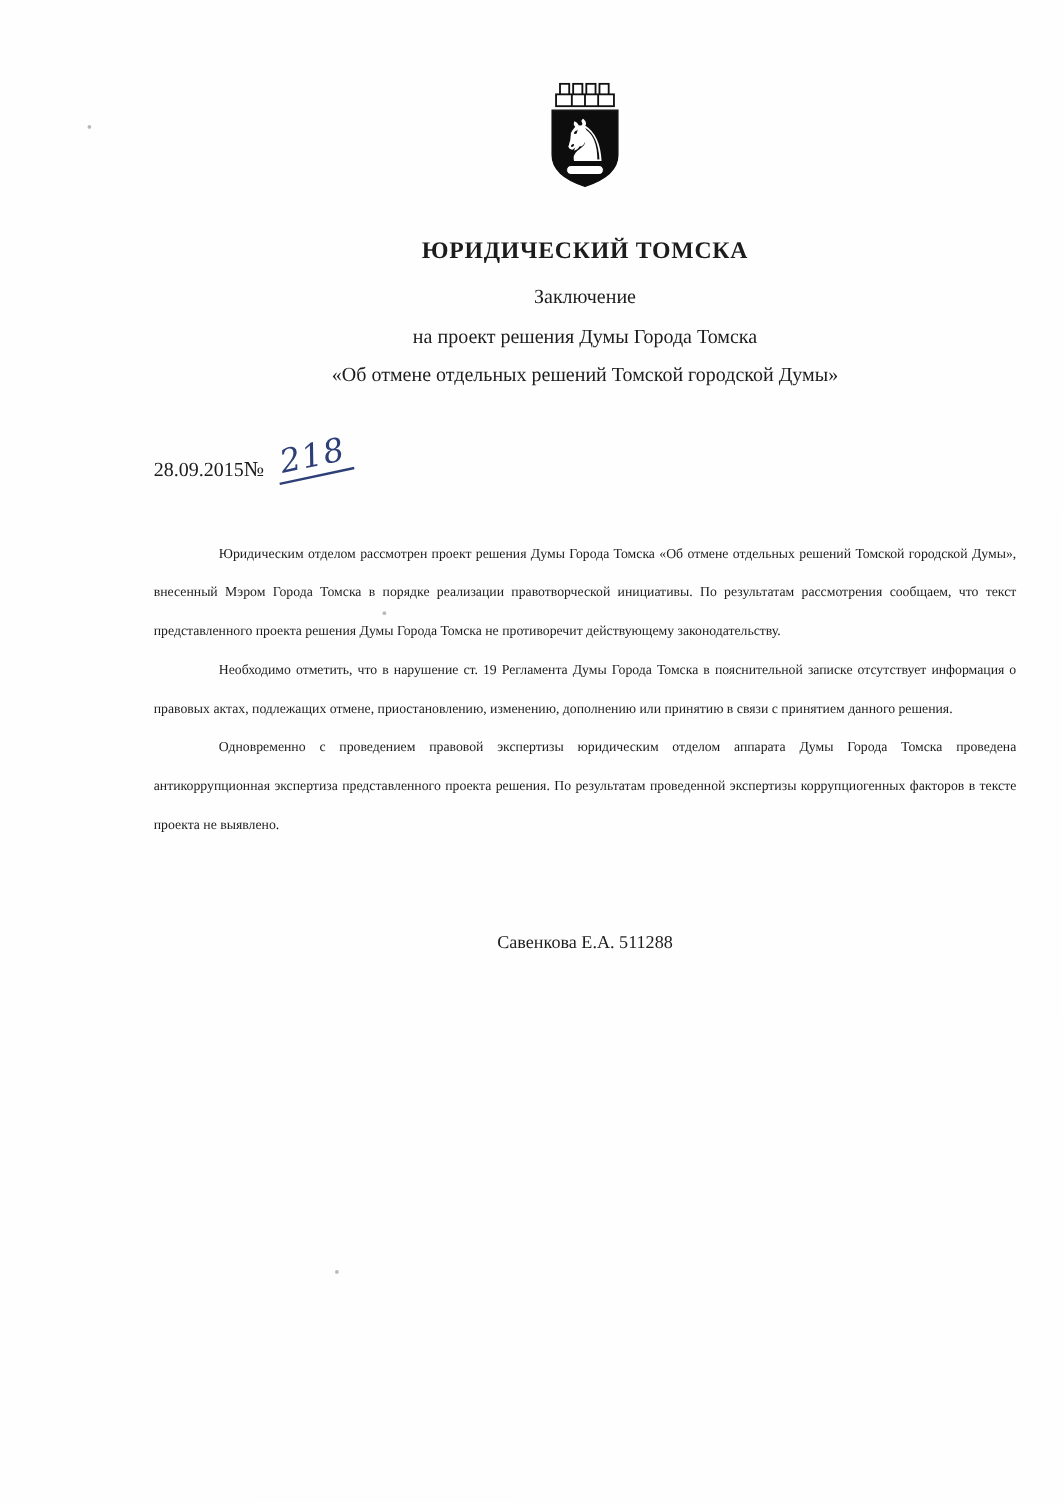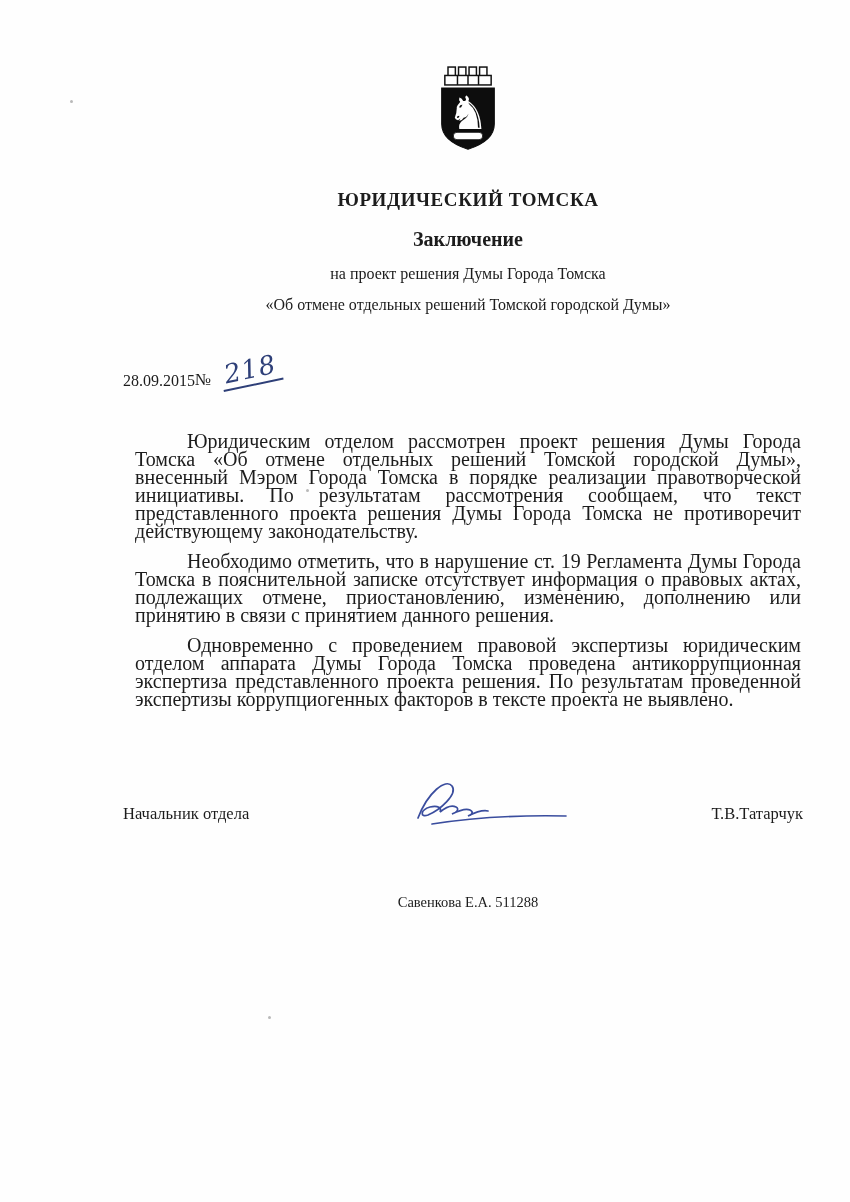--- a/index.html
+++ b/index.html
@@ -31,22 +31,22 @@
     letter-spacing: 0.6px;
   }
   .department {
     margin-top: 19px;
     font-size: 19px;
     font-weight: bold;
     letter-spacing: 0.6px;
   }
   .doc-type {
     margin-top: 17px;
-    font-size: 20px;
-    font-weight: bold;
+    font-size: 16px;
+    font-weight: normal;
   }
   .subject1 { margin-top: 14px; font-size: 16px; }
   .subject2 { margin-top: 13px; font-size: 16px; }
   .date-row {
     margin-top: 46px;
     display: flex;
     justify-content: flex-start;
     align-items: flex-end;
     font-size: 16px;
   }
@@ -64,23 +64,23 @@
     font-size: 26px;
     line-height: 1;
     color: #2e3f78;
     transform: rotate(-12deg) translateY(-4px);
     border-bottom: 2px solid #2e3f78;
     padding: 0 4px 2px 4px;
     letter-spacing: 1px;
   }
   .body-text { margin-top: 42px; }
   .body-text p {
-    margin: 12px;
-    font-size: 20px;
-    line-height: 18px;
+    margin: 0;
+    font-size: 11px;
+    line-height: 31px;
     text-align: justify;
     text-indent: 52px;
   }
   .sig-row {
     margin-top: 54px;
     display: flex;
     justify-content: space-between;
     align-items: flex-end;
     font-size: 16.5px;
   }
@@ -141,32 +141,20 @@
         <span class="number-hand">218</span>
       </span>
     </div>
 
     <div class="body-text">
       <p>Юридическим отделом рассмотрен проект решения Думы Города Томска «Об отмене отдельных решений Томской городской Думы», внесенный Мэром Города Томска в порядке реализации правотворческой инициативы. По результатам рассмотрения сообщаем, что текст представленного проекта решения Думы Города Томска не противоречит действующему законодательству.</p>
       <p>Необходимо отметить, что в нарушение ст. 19 Регламента Думы Города Томска в пояснительной записке отсутствует информация о правовых актах, подлежащих отмене, приостановлению, изменению, дополнению или принятию в связи с принятием данного решения.</p>
       <p>Одновременно с проведением правовой экспертизы юридическим отделом аппарата Думы Города Томска проведена антикоррупционная экспертиза представленного проекта решения. По результатам проведенной экспертизы коррупциогенных факторов в тексте проекта не выявлено.</p>
     </div>
 
-    <div class="sig-row">
-      <span class="sig-title">Начальник отдела</span>
-
-      <svg class="signature-svg" width="200" height="62" viewBox="0 0 200 62">
-        <g fill="none" stroke="#3a4d9e" stroke-width="1.7" stroke-linecap="round">
-          <path d="M38 46 C 48 20, 66 6, 72 14 C 78 22, 60 38, 48 43 C 40 46, 40 38, 50 35 C 58 33, 62 36, 60 40 C 66 35, 72 33, 76 35 C 80 37, 76 41, 72 42 C 78 39, 86 36, 90 38 C 94 40, 92 43, 88 44 C 96 40, 104 38, 108 39"></path>
-          <path d="M52 52 C 90 46, 140 43, 186 44"></path>
-        </g>
-      </svg>
-
-      <span class="sig-name">Т.В.Татарчук</span>
-    </div>
 
     <div class="footer-line">Савенкова Е.А. 511288</div>
 
   </div>
 
   <div class="speck" style="left:70px;top:100px;width:3px;height:3px;"></div>
   <div class="speck" style="left:306px;top:489px;width:3px;height:3px;"></div>
   <div class="speck" style="left:268px;top:1016px;width:3px;height:3px;"></div>
 </div>
 

